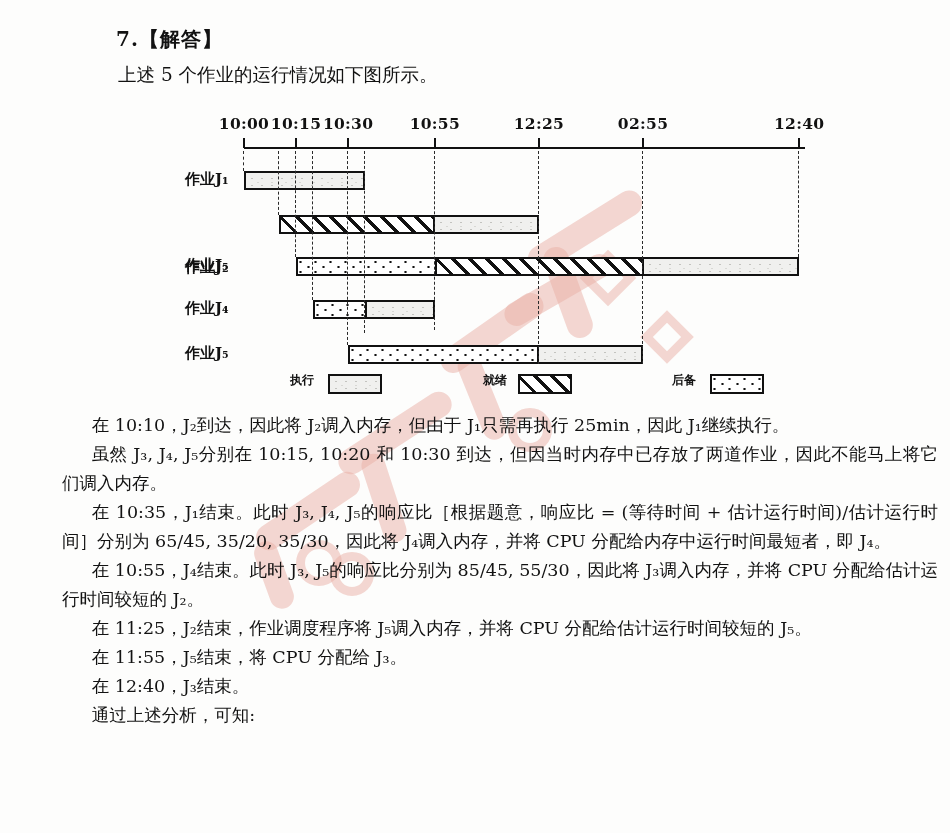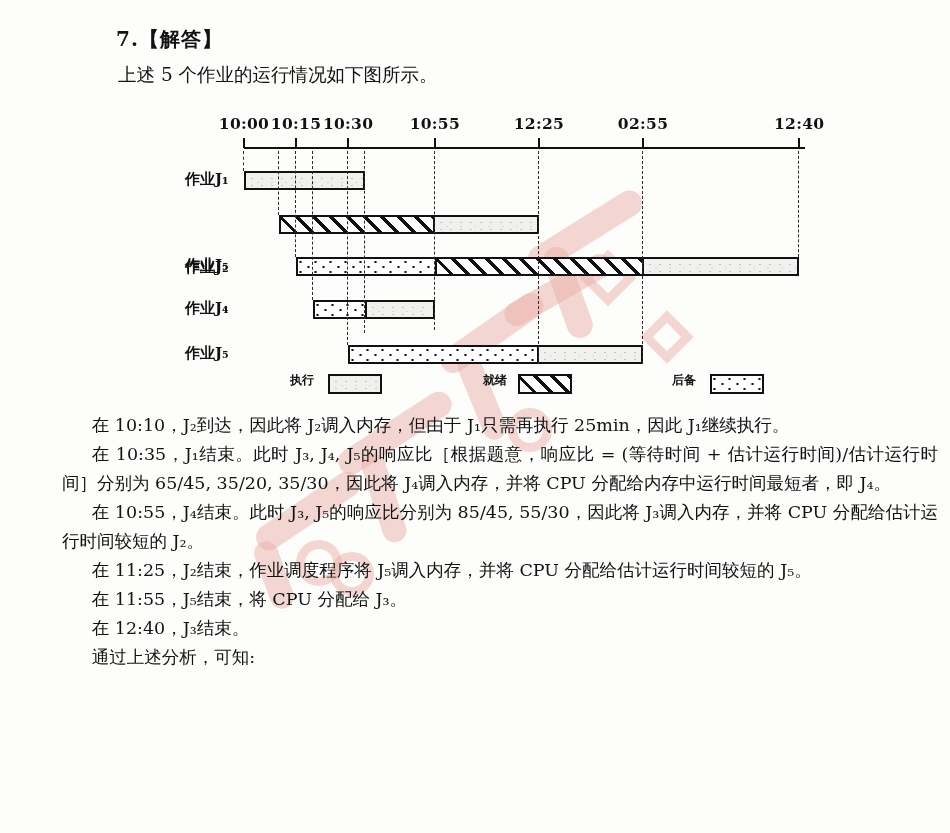--- a/index.html
+++ b/index.html
@@ -127,19 +127,20 @@
     <div class="legendlabel" style="left: 290px; top: 372px;">执行</div>
     <div class="legendbox pat-exec" style="left: 328px; top: 374px;"></div>
     <div class="legendlabel" style="left: 483px; top: 372px;">就绪</div>
     <div class="legendbox pat-ready" style="left: 518px; top: 374px;"></div>
     <div class="legendlabel" style="left: 672px; top: 372px;">后备</div>
     <div class="legendbox pat-backup" style="left: 710px; top: 374px;"></div>
   </div>
 
 <div class="textblock">
   <p>在 10:10，J₂到达，因此将 J₂调入内存，但由于 J₁只需再执行 25min，因此 J₁继续执行。</p>
+  <p>虽然 J₃, J₄, J₅分别在 10:15, 10:20 和 10:30 到达，但因当时内存中已存放了两道作业，因此不能马上将它们调入内存。</p>
   <p>在 10:35，J₁结束。此时 J₃, J₄, J₅的响应比［根据题意，响应比 = (等待时间 + 估计运行时间)/估计运行时间］分别为 65/45, 35/20, 35/30，因此将 J₄调入内存，并将 CPU 分配给内存中运行时间最短者，即 J₄。</p>
   <p>在 10:55，J₄结束。此时 J₃, J₅的响应比分别为 85/45, 55/30，因此将 J₃调入内存，并将 CPU 分配给估计运行时间较短的 J₂。</p>
   <p>在 11:25，J₂结束，作业调度程序将 J₅调入内存，并将 CPU 分配给估计运行时间较短的 J₅。</p>
   <p>在 11:55，J₅结束，将 CPU 分配给 J₃。</p>
   <p>在 12:40，J₃结束。</p>
   <p>通过上述分析，可知:</p>
 </div>
 
 </body></html>

